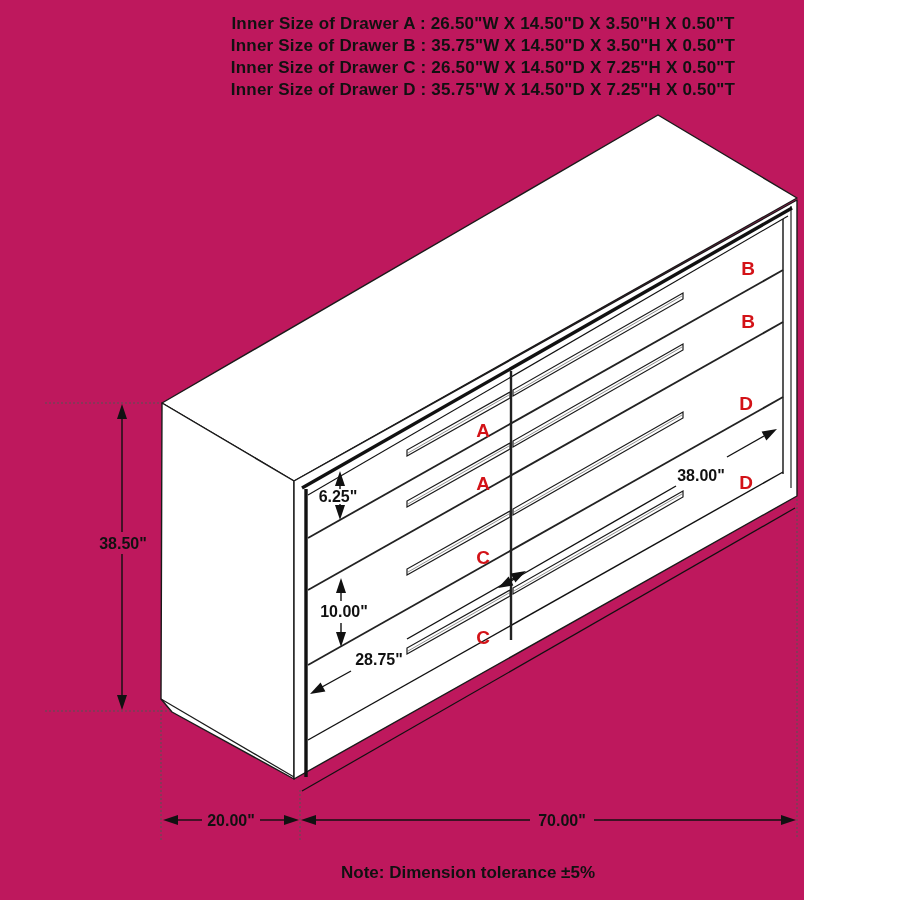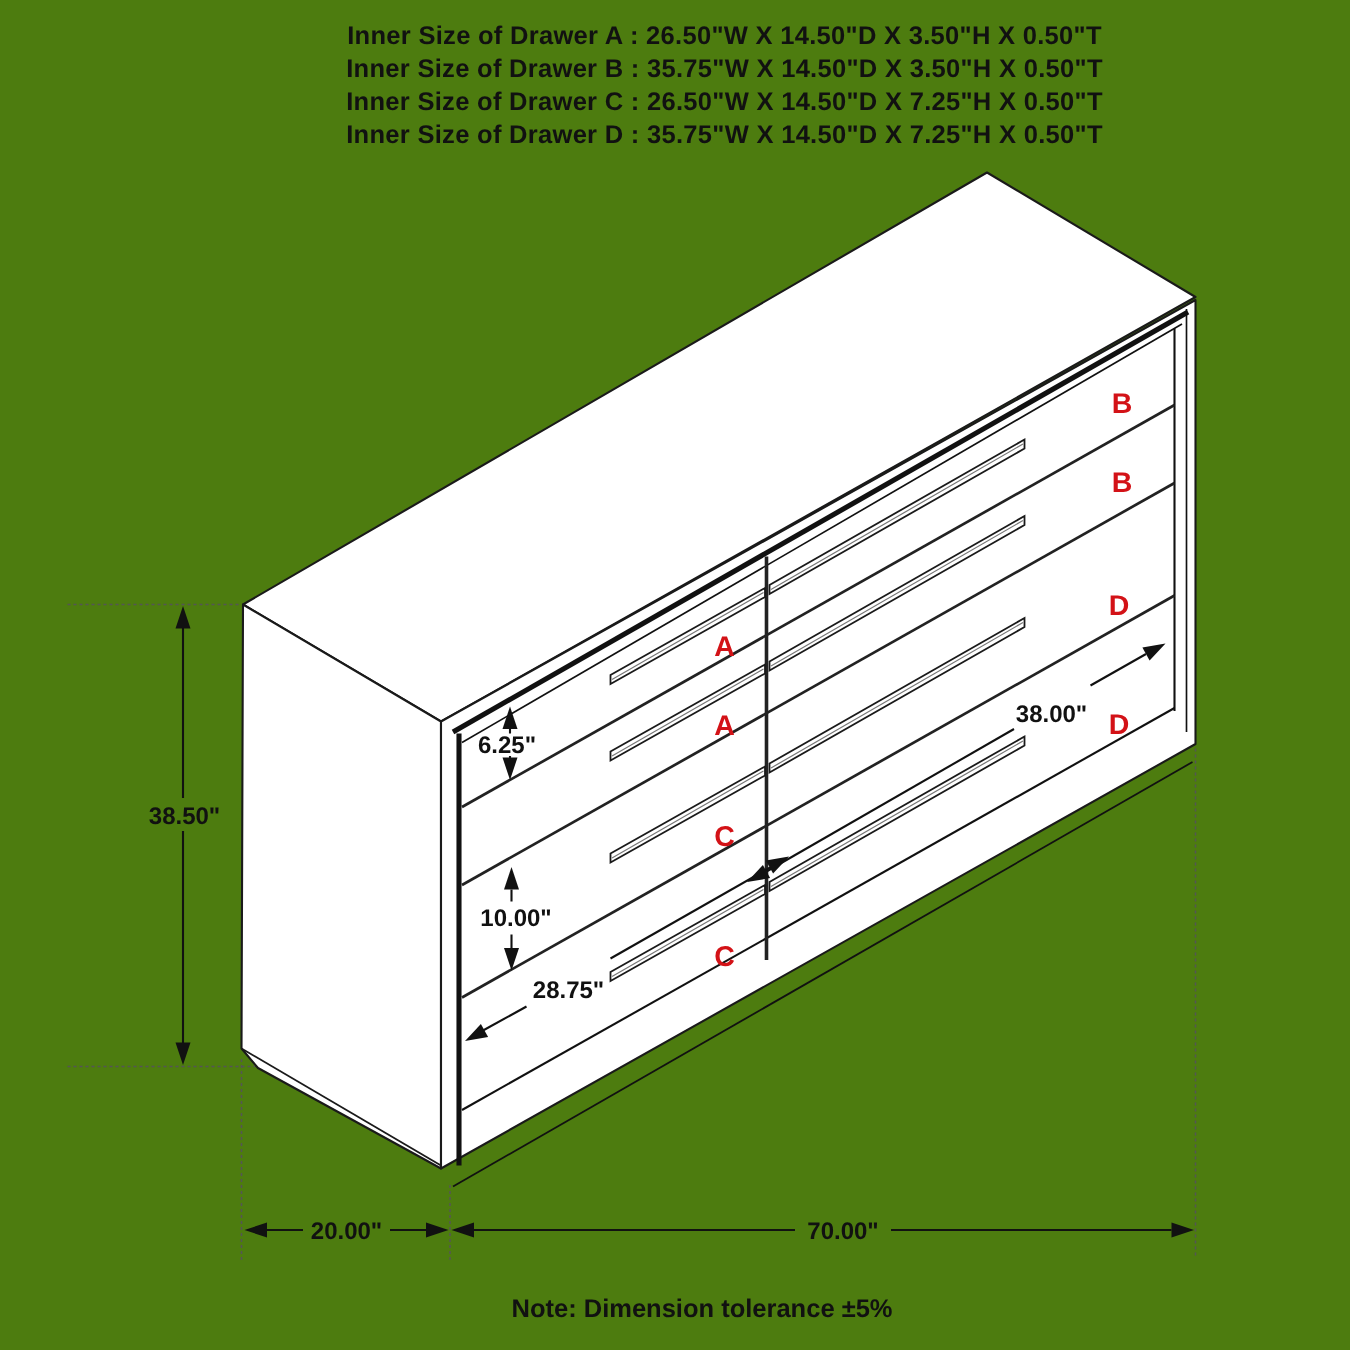--- a/index.html
+++ b/index.html
@@ -1,16 +1,16 @@
 <!DOCTYPE html>
 <html><head>
 <meta charset="utf-8">
 <style>
   html,body{margin:0;padding:0;background:#ffffff;}
-  .stage{position:relative;width:900px;height:900px;background:#4d7c0f;overflow:hidden;
+  .stage{position:relative;width:804px;height:900px;background:#be185d;overflow:hidden;
          font-family:"Liberation Sans",sans-serif;}
   .hdr{position:absolute;top:13px;left:33px;width:900px;text-align:center;
        font-size:17px;font-weight:bold;color:#111;line-height:22px;letter-spacing:0.2px;}
   .note{position:absolute;top:863px;left:18px;width:900px;text-align:center;
         font-size:17px;font-weight:bold;color:#111;}
   svg{position:absolute;left:0;top:0;}
   svg text{font-family:"Liberation Sans",sans-serif;font-weight:bold;}
   .dimtxt{font-size:16px;fill:#111;}
   .redlbl{font-size:19px;fill:#d31217;}
 </style>

